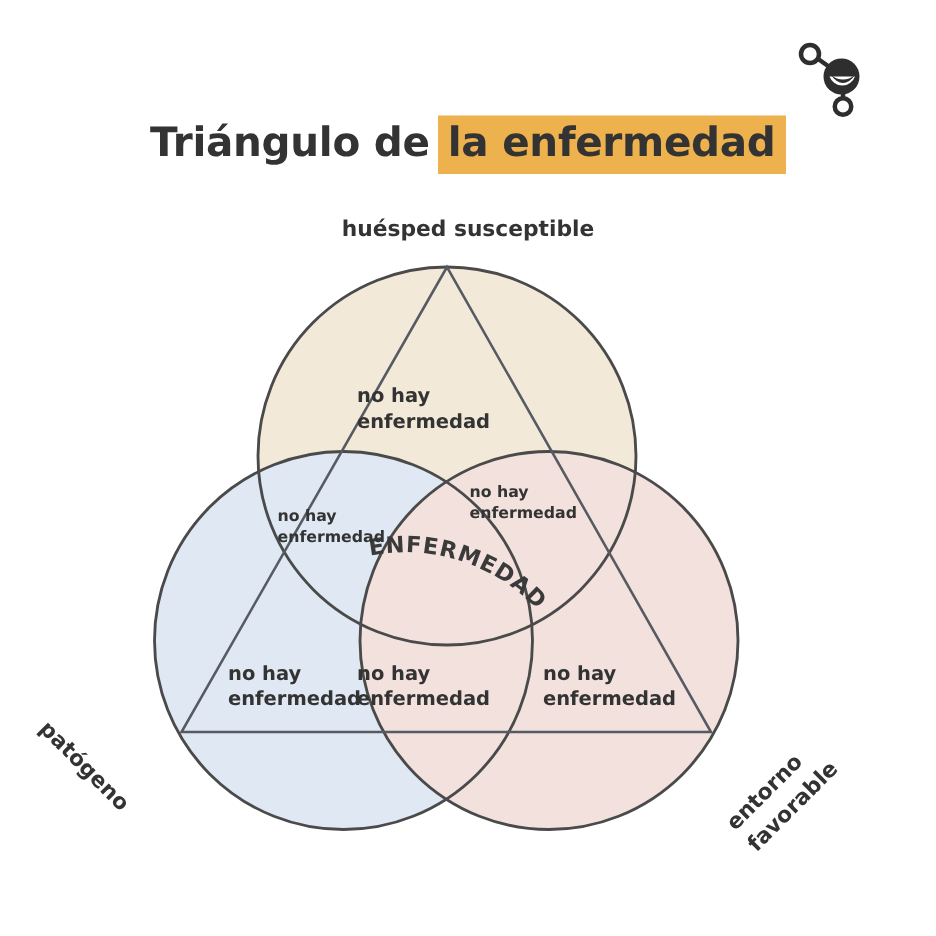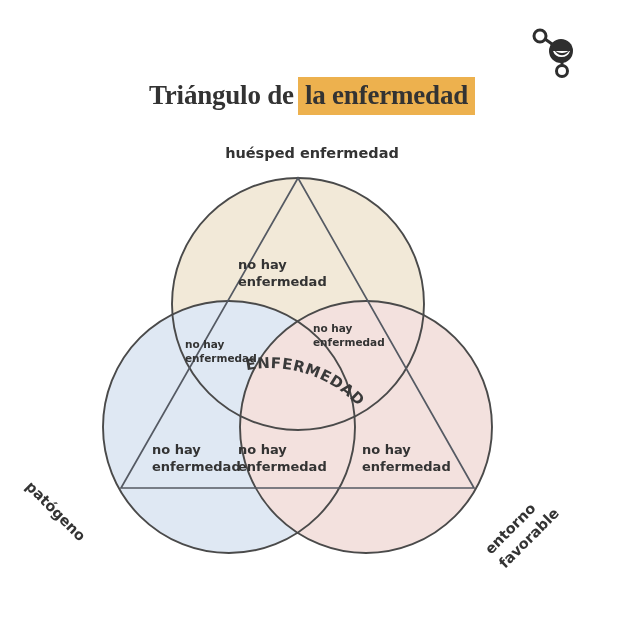--- a/index.html
+++ b/index.html
@@ -30,21 +30,20 @@
   }
 
   
   .title-wrap {
     position: absolute;
     top: 80px;
     left: 0;
     width: 624px;
     text-align: center;
     white-space: nowrap;
-    font-family: Liberation Serif, serif;
   }
   .title-text {
     font-size: 27px;
     font-weight: bold;
     color: #333333;
     letter-spacing: -0.2px;
   }
   .title-hl {
     font-size: 27px;
     font-weight: bold;
@@ -149,21 +148,21 @@
       <circle cx="366" cy="427" r="126" fill="none" stroke="#4a4a4a" stroke-width="1.9"></circle>
 
       <polygon points="298,178 121,488 474,488" fill="none" stroke="#555a63" stroke-width="1.7"></polygon>
 
       <text font-size="15" font-weight="bold" fill="#3a3a3a" letter-spacing="0.6">
         <textPath href="#arc-center" startOffset="2%" id="center-textpath">ENFERMEDAD</textPath>
       </text>
     </svg>
 
     
-    <div class="lbl-top">huésped enfermedad</div>
+    <div class="lbl-top">huésped susceptible</div>
     <div class="lbl-left">patógeno</div>
     <div class="lbl-right">
       <div>entorno</div>
       <div>favorable</div>
     </div>
 
     
     <div class="region-label rl-big" style="top:256px; left:238px; width:120px;">
       <div>no hay</div>
       <div>enfermedad</div>

